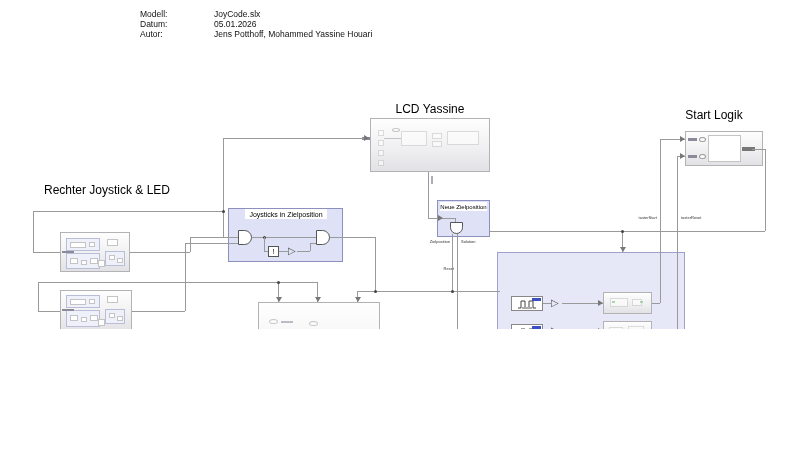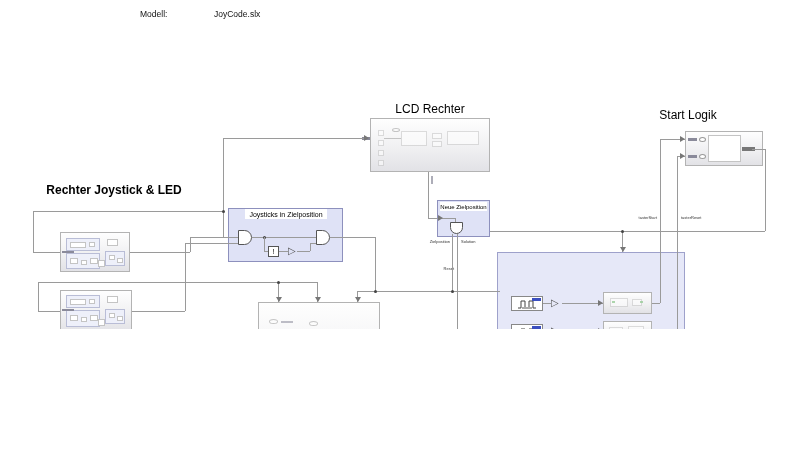--- a/index.html
+++ b/index.html
@@ -43,49 +43,51 @@
   #model-info{position:absolute;left:140px;top:9px;font-size:8.5px;line-height:10px;color:#111;}
   #model-info .lab{display:inline-block;width:74px;}
 </style>
 </head>
 <body>
 
 <div id="canvas">
 
   <div id="model-info">
     <div><span class="lab">Modell:</span><span>JoyCode.slx</span></div>
-  </div>
-
-  <div class="btitle center" style="left:370px;top:102px;width:120px;">LCD Rechter</div>
+    <div><span class="lab">Datum:</span><span>05.01.2026</span></div>
+    <div><span class="lab">Autor:</span><span>Jens Potthoff, Mohammed Yassine Houari</span></div>
+  </div>
+
+  <div class="btitle center" style="left:370px;top:102px;width:120px;">LCD Yassine</div>
   <div class="subsys" style="left:370px;top:118px;width:120px;height:54px;">
     <div class="fw faint" style="left:7px;top:11px;width:6px;height:6px;"></div>
     <div class="fw faint" style="left:7px;top:21px;width:6px;height:6px;"></div>
     <div class="fw faint" style="left:7px;top:31px;width:6px;height:6px;"></div>
     <div class="fw faint" style="left:7px;top:41px;width:6px;height:6px;"></div>
     <div class="oval faint" style="left:21px;top:9px;width:8px;height:4px;"></div>
     <div class="fw faint" style="left:30px;top:12px;width:26px;height:15px;"></div>
     <div class="fw faint" style="left:61px;top:14px;width:10px;height:6px;"></div>
     <div class="fw faint" style="left:61px;top:22px;width:10px;height:6px;"></div>
     <div class="fw faint" style="left:76px;top:12px;width:32px;height:14px;"></div>
     <div class="wh faint" style="left:13px;top:19px;width:17px;"></div>
     <div class="tinybar" style="left:-9px;top:18px;width:8px;height:3px;"></div>
     <div class="tinybar" style="left:60px;top:57px;width:2px;height:8px;opacity:.7;"></div>
   </div>
 
-  <div class="btitle center" style="left:649px;top:108px;width:78px;">Start Logik</div>
+  <div class="btitle center" style="left:675px;top:108px;width:78px;">Start Logik</div>
   <div class="subsys" style="left:685px;top:131px;width:78px;height:35px;">
     <div class="tinybar" style="left:2px;top:6px;width:9px;height:3px;"></div>
     <div class="tinybar" style="left:2px;top:23px;width:9px;height:3px;"></div>
     <div class="oval" style="left:13px;top:5px;width:7px;height:5px;"></div>
     <div class="oval" style="left:13px;top:22px;width:7px;height:5px;"></div>
     <div class="fw" style="left:22px;top:3px;width:33px;height:27px;"></div>
     <div class="tinybar" style="left:56px;top:15px;width:13px;height:4px;background:#777;"></div>
   </div>
 
-  <div class="btitle center" style="left:34px;top:183px;width:160px;font-weight:bold;">Rechter Joystick &amp; LED</div>
+  <div class="btitle center" style="left:27px;top:183px;width:160px;">Rechter Joystick &amp; LED</div>
   <div class="subsys" style="left:60px;top:232px;width:70px;height:40px;">
     <div class="fx" style="left:5px;top:5px;width:34px;height:13px;">
       <div class="fw" style="left:3px;top:3px;width:16px;height:6px;"></div>
       <div class="fw" style="left:22px;top:3px;width:6px;height:5px;"></div>
     </div>
     <div class="fx" style="left:5px;top:20px;width:34px;height:16px;">
       <div class="fw" style="left:3px;top:4px;width:8px;height:6px;"></div>
       <div class="fw" style="left:14px;top:6px;width:6px;height:5px;"></div>
       <div class="fw" style="left:23px;top:4px;width:8px;height:6px;"></div>
     </div>

